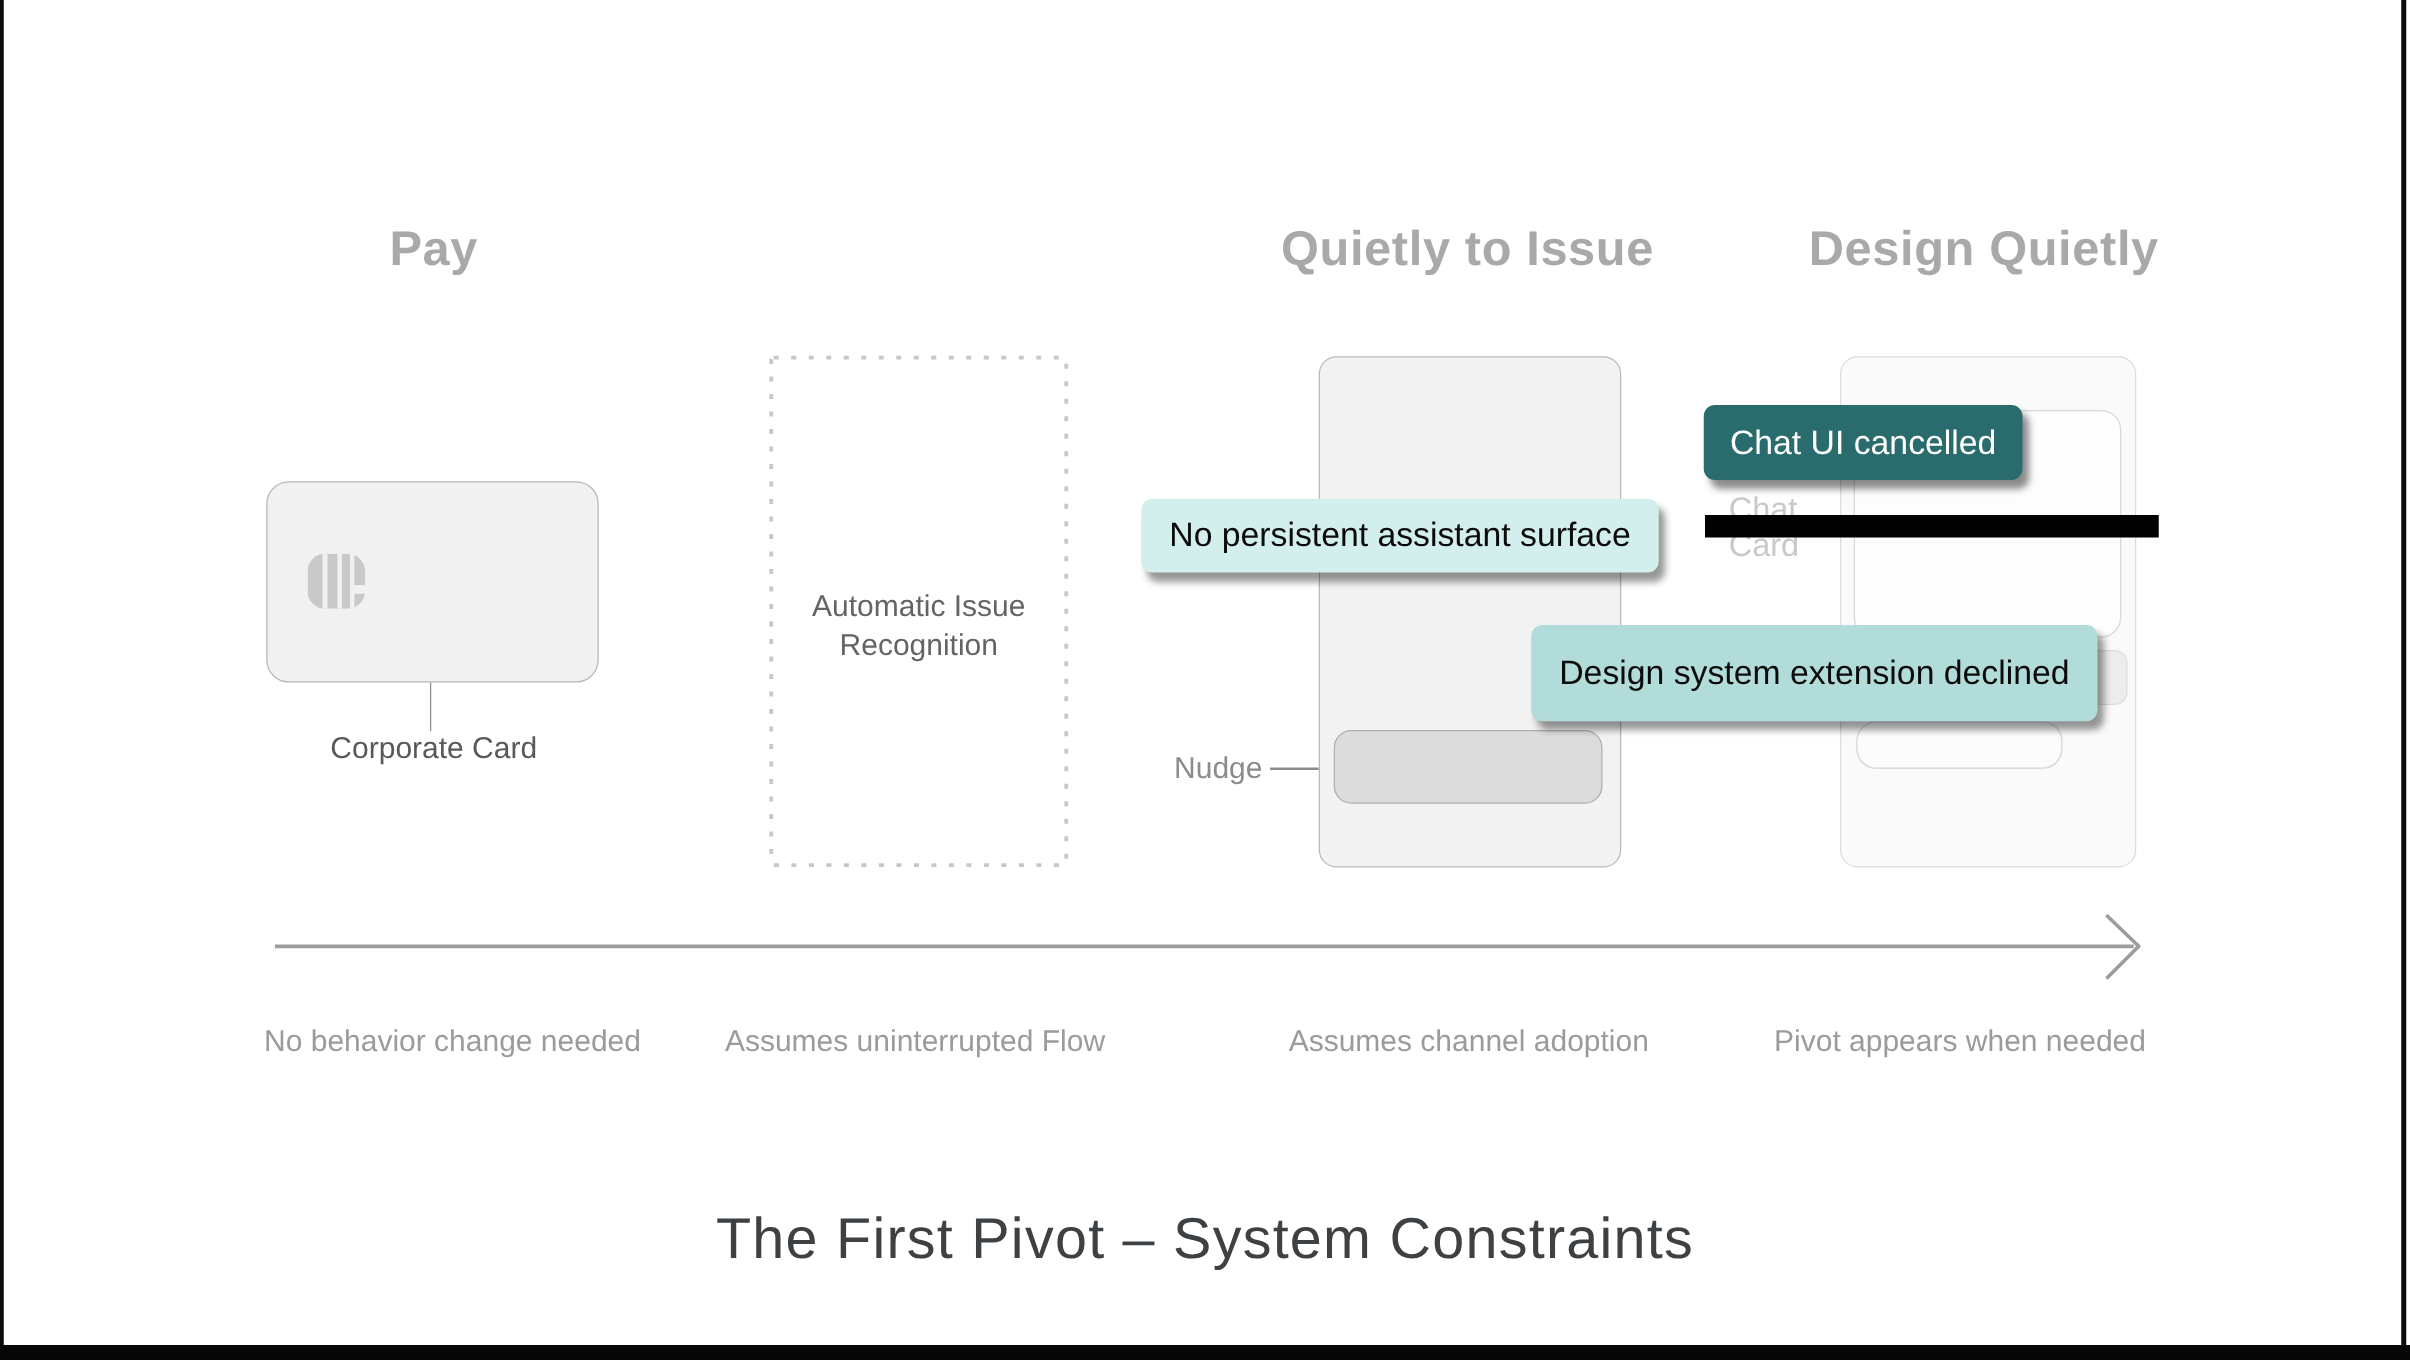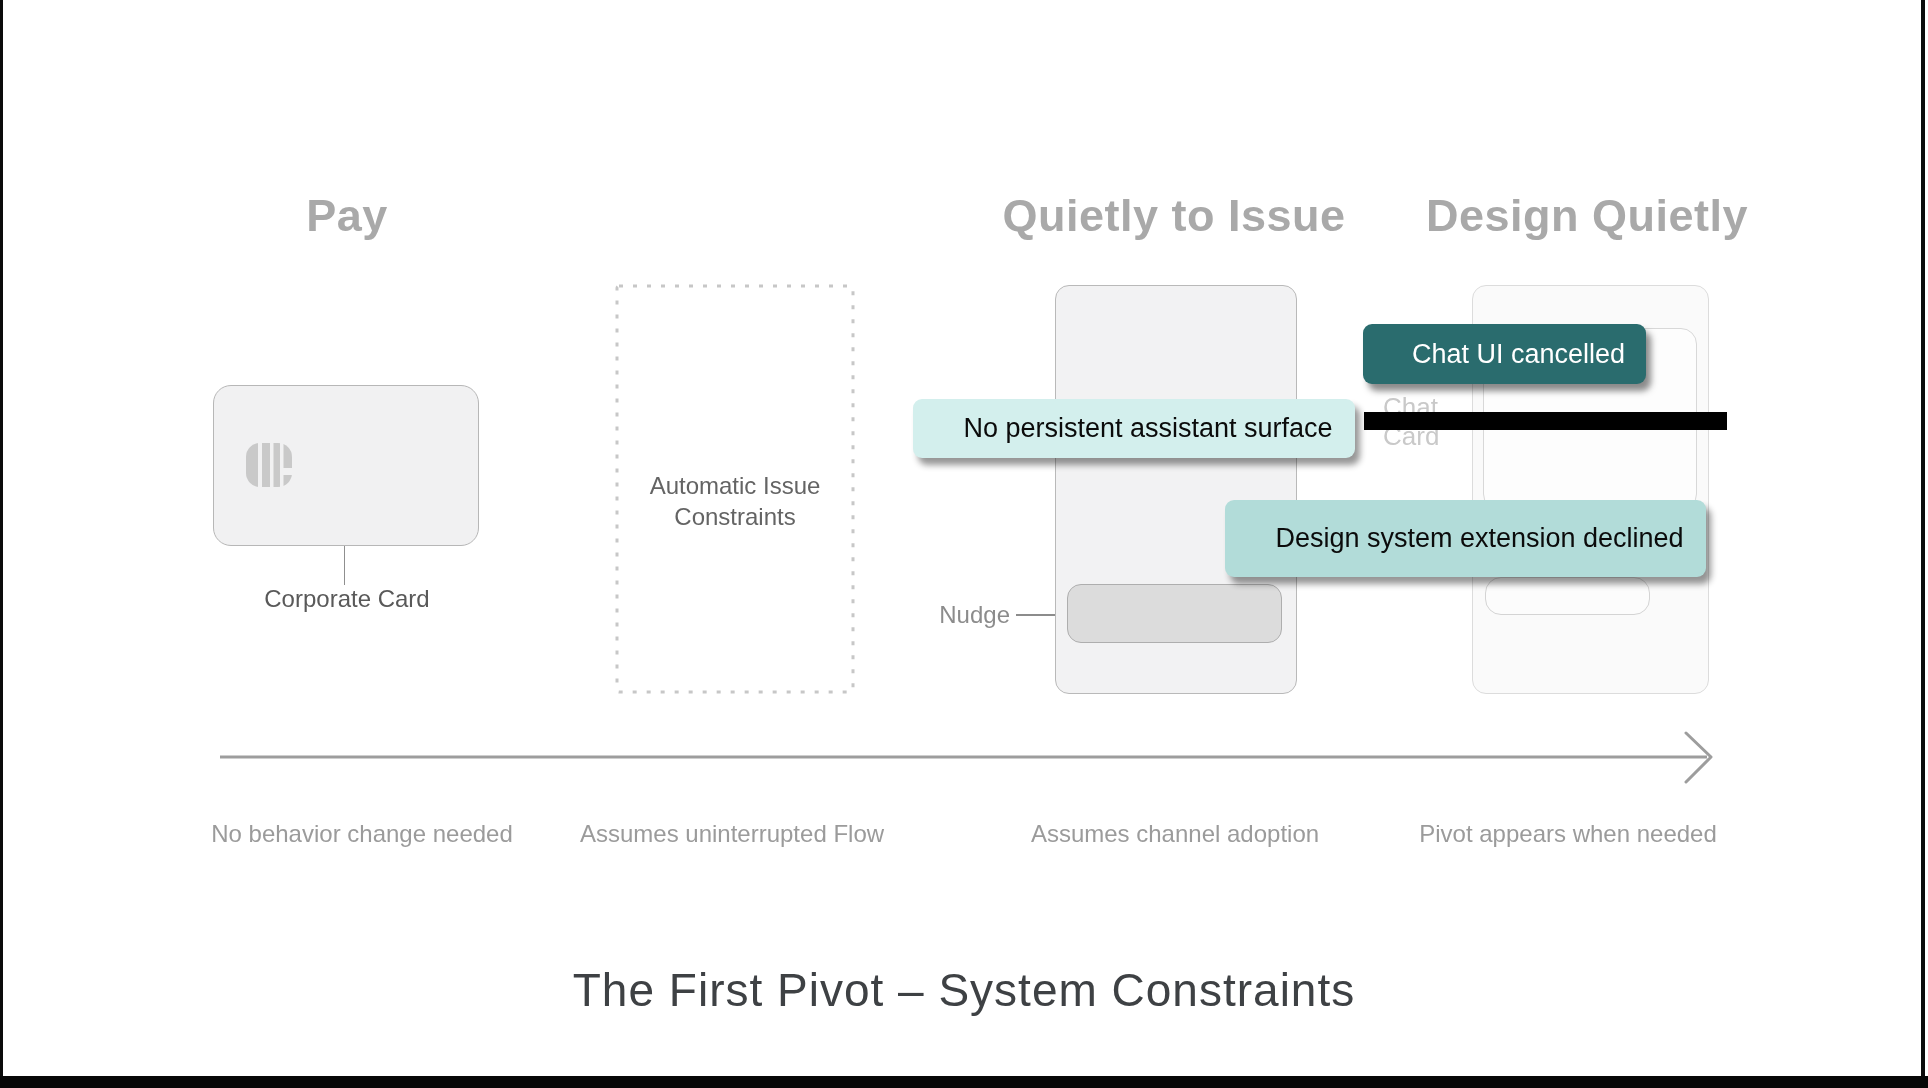--- a/index.html
+++ b/index.html
@@ -7,22 +7,22 @@
     position:relative;width:1928px;height:1088px;margin:0 auto;
     background:#ffffff;overflow:hidden;
     font-family:"Liberation Sans", sans-serif;
   }
   
   .frame-left{position:absolute;left:0;top:0;width:3px;height:1088px;background:#0b0b0b;}
   .frame-right{position:absolute;left:1921px;top:0;width:4px;height:1088px;background:#0b0b0b;}
   .frame-bottom{position:absolute;left:0;top:1076px;width:1928px;height:12px;background:#070707;}
 
   .stage-heading{
-    position:absolute;top:190px;transform:translateX(-50%);
-    font-size:45px;font-weight:700;color:#a9a9a9;letter-spacing:.5px;white-space:nowrap;
+    position:absolute;top:178px;transform:translateX(-50%);
+    font-size:39px;font-weight:700;color:#a9a9a9;letter-spacing:.5px;white-space:nowrap;
   }
   .h-pay{left:347px;} .h-alerted{left:1174px;} .h-resolve{left:1587px;}
 
   
   .corp-card{
     position:absolute;left:213px;top:385px;width:264px;height:159px;
     background:#f1f1f2;border:1px solid #b7b7b7;border-radius:18px;
   }
   .corp-logo{position:absolute;left:32px;top:57px;}
   .card-connector{position:absolute;left:344px;top:546px;width:1px;height:39px;background:#8f8f8f;}
@@ -75,21 +75,21 @@
     color:#c9c9c9;z-index:4;
   }
   .redaction-bar{
     position:absolute;left:1364px;top:412px;width:363px;height:18px;
     background:#000000;z-index:5;
   }
 
   
   .badge{
     position:absolute;display:flex;align-items:center;justify-content:center;
-    border-radius:9px;font-size:27px;white-space:nowrap;z-index:6;padding-left:28px;
+    border-radius:9px;font-size:27px;white-space:nowrap;z-index:6;
   }
   .badge-teal{
     left:1363px;top:324px;width:255px;height:60px;color:#ffffff;
     box-shadow:5px 7px 6px rgba(25,25,25,.5);
   }
   .badge-mint-light{
     left:913px;top:399px;width:414px;height:59px;color:#0b0b0b;
     box-shadow:5px 7px 6px rgba(25,25,25,.45);
   }
   .badge-mint-dark{
@@ -127,21 +127,21 @@
       <rect x="34" y="0" width="3.5" height="44" fill="#f1f1f2"></rect>
       <rect x="37" y="25" width="9" height="7" fill="#f1f1f2"></rect>
     </svg>
   </div>
   <div class="card-connector"></div>
   <div class="card-label">Corporate Card</div>
 
   <svg class="dashed-box" width="240" height="410" viewBox="0 0 240 410">
     <rect x="2" y="2" width="236" height="406" rx="2" fill="none" stroke="#c7c7c7" stroke-width="3" stroke-dasharray="4 10"></rect>
   </svg>
-  <div class="dashed-label">Automatic Issue Constraints</div>
+  <div class="dashed-label">Automatic Issue Recognition</div>
 
   <div class="phone-alerted"></div>
   <div class="nudge-box"></div>
   <div class="nudge-label">Nudge</div>
   <div class="nudge-line"></div>
 
   <div class="phone-resolve"></div>
   <div class="chat-card-outline"></div>
   <div class="mini-gray-rect"></div>
   <div class="mini-button"></div>

